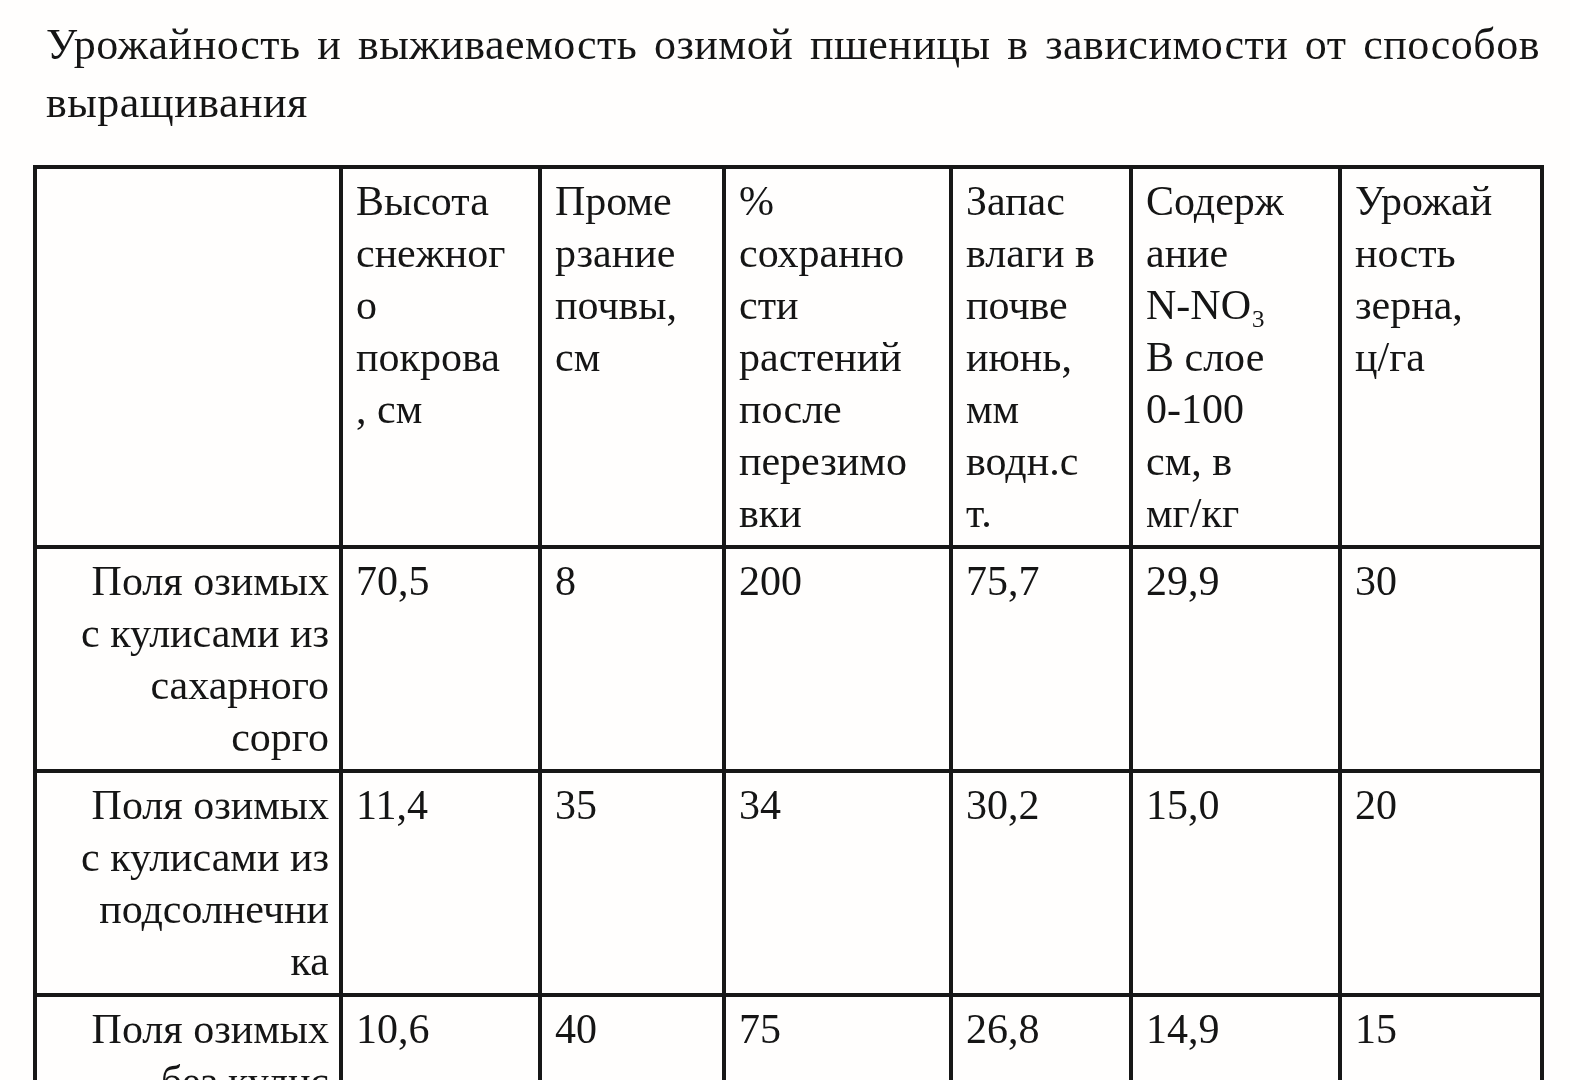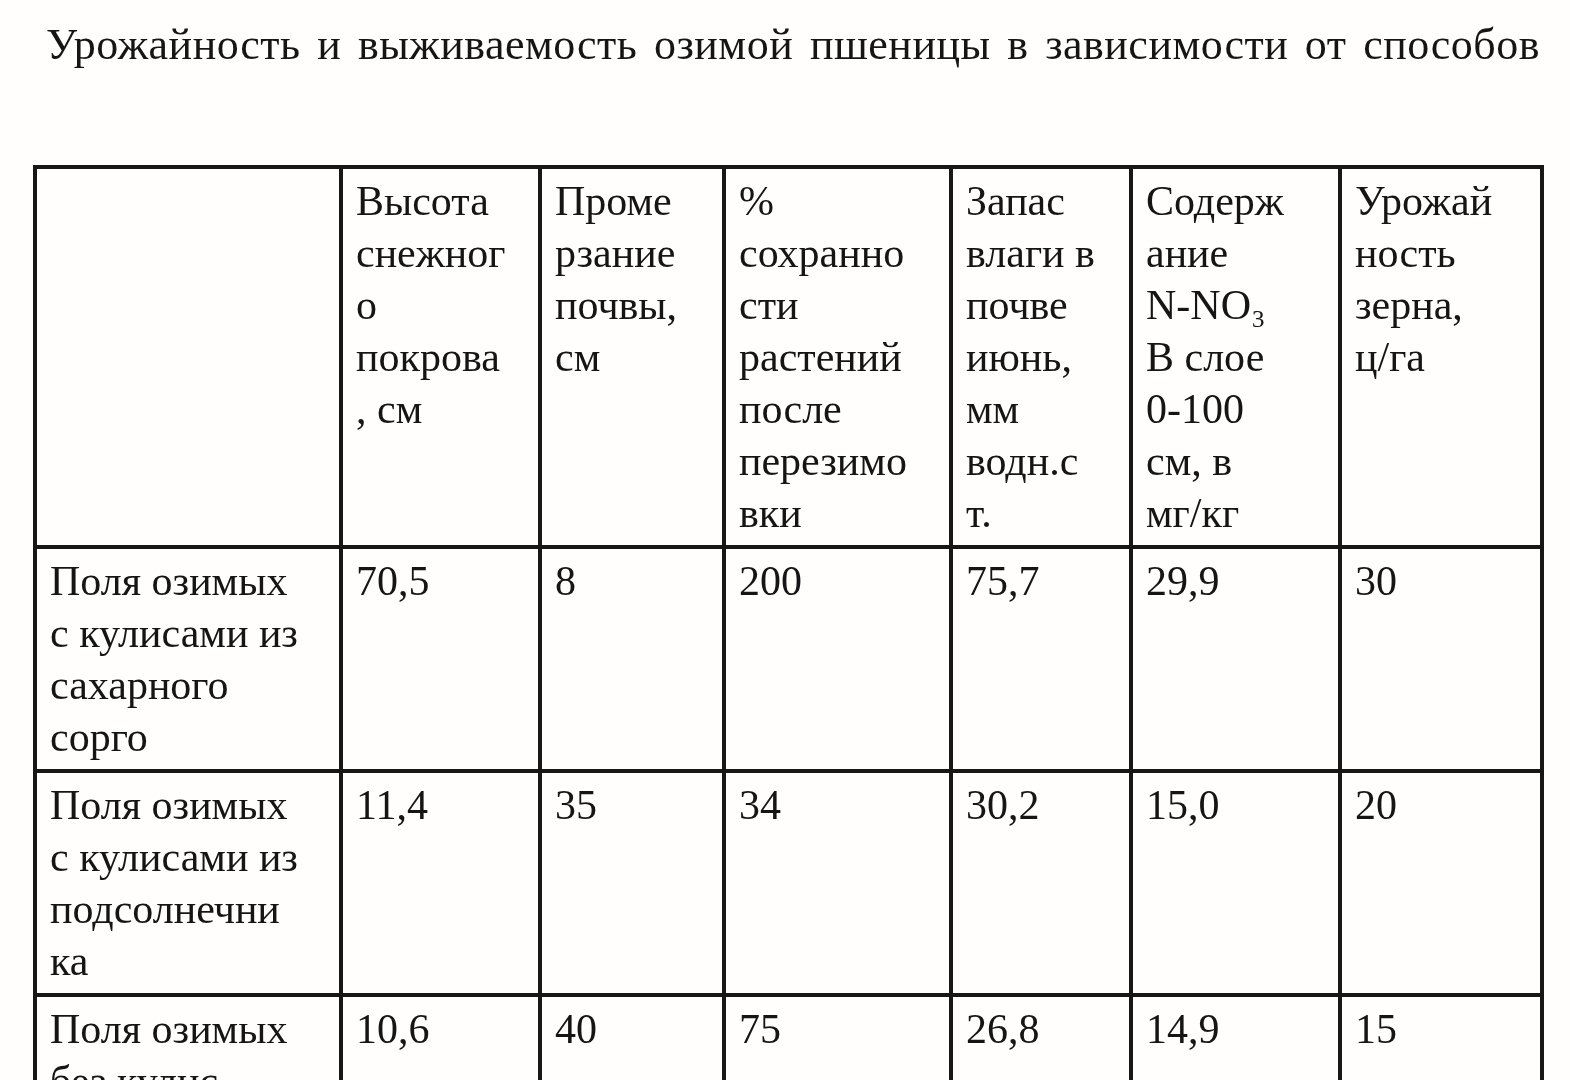--- a/index.html
+++ b/index.html
@@ -33,33 +33,34 @@
   table.data td {
     border: 4px solid #171717;
     vertical-align: top;
     font-size: 42px;
     line-height: 52px;
     padding: 6px 10px 6px 13px;
     white-space: pre-line;
     overflow: hidden;
   }
   td.hdr  { height: 353px; text-align: left; }
-  td.lbl  { text-align: left; }
+  td.lbl  { text-align: right; }
   td.val  { padding-left: 4px; padding-right: 4px; }
   tr.r1 td { height: 199px; }
   tr.r2 td { height: 196px; }
   tr.r3 td { height: 94px; }
 </style>
 </head>
 <body>
 
 <div class="page">
 
   <div class="title">
     <div class="title-line1">Урожайность и выживаемость озимой пшеницы в зависимости от способов</div>
+    <div class="title-line2">выращивания</div>
   </div>
 
   <table class="data">
     <colgroup>
       <col style="width:306px">
       <col style="width:199px">
       <col style="width:184px">
       <col style="width:227px">
       <col style="width:180px">
       <col style="width:209px">

